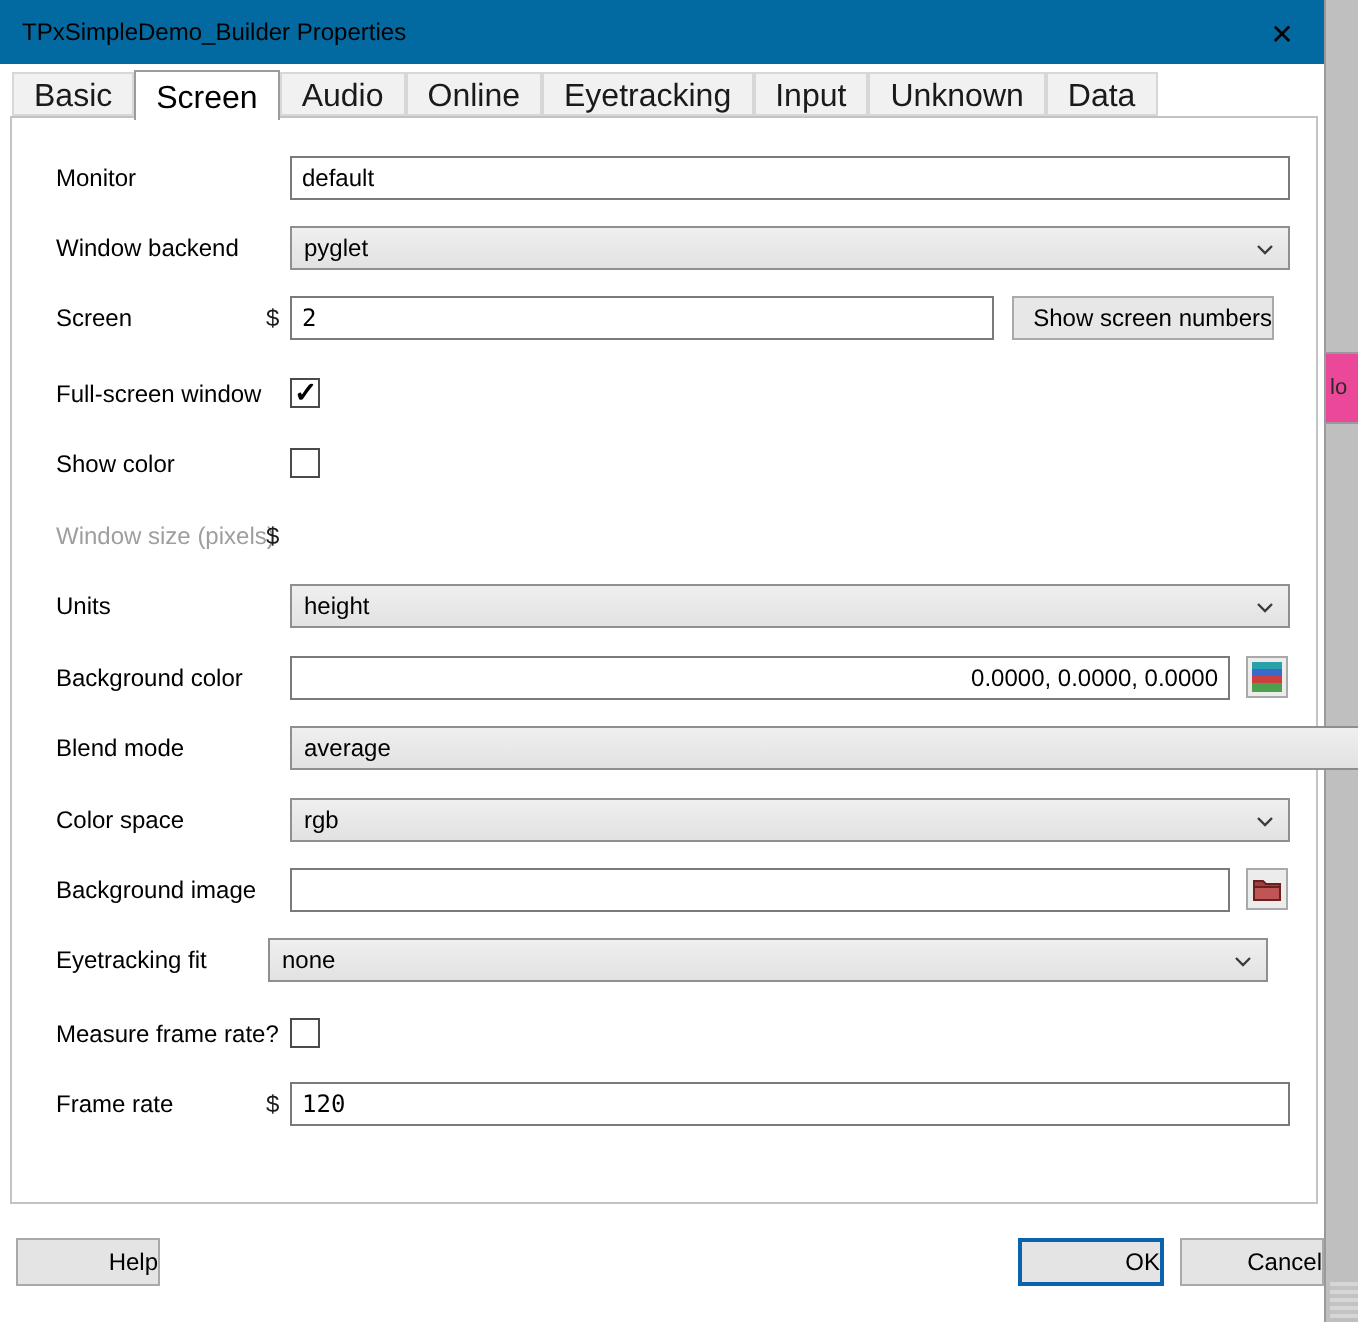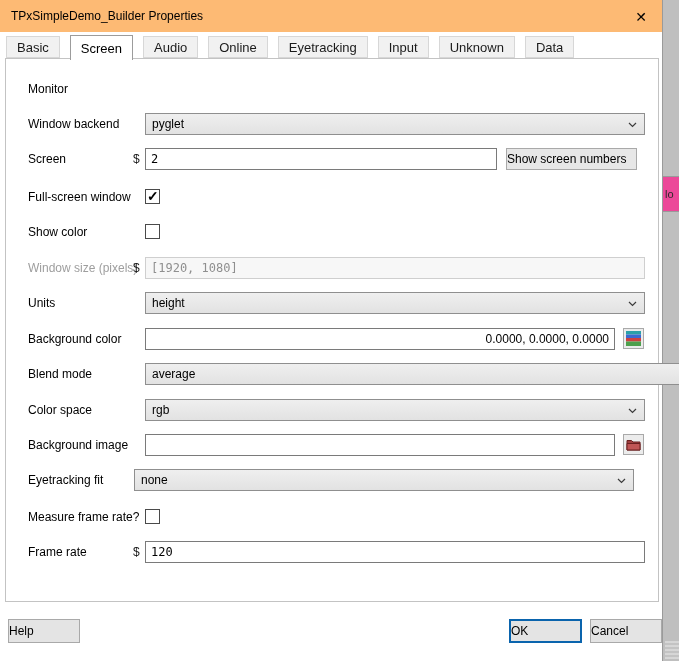--- a/index.html
+++ b/index.html
@@ -11,44 +11,44 @@
     overflow: hidden;
   }
 
   
   .dialog {
     position: absolute; left: 0; top: 0;
     width: 663px; height: 661px;
     background: #ffffff;
     border-right: 1px solid #9a9a9a;
   }
-  .titlebar { position: absolute; left: 0; top: 0; width: 100%; height: 32px; background: #fdba74; }
+  .titlebar { position: absolute; left: 0; top: 0; width: 100%; height: 32px; background: #0369a1; }
   .title {
     position: absolute; left: 11px; top: 9px;
     font-size: 12px; color: #000;
     white-space: nowrap;
   }
   .close-btn {
     position: absolute; right: 9px; top: 6px;
     width: 24px; height: 22px;
     font-size: 14px; line-height: 22px; text-align: center;
     color: #000; cursor: pointer;
   }
 
   
   .tabs {
     position: absolute; left: 6px; top: 35px; height: 25px;
     display: flex; align-items: flex-end; z-index: 3;
   }
   .tab {
-    font-size: 13px; color: #1a1a1a;
+    font-size: 16px; color: #1a1a1a;
     background: #f1f1f1;
     border: 1px solid #d7d7d7;
     padding: 3px 10px 4px 10px;
-    height: 22px; margin-bottom: 2px; margin-right: 10px;
+    height: 22px; margin-bottom: 2px; margin-right: 0;
     white-space: nowrap; cursor: pointer;
   }
   .tab.active {
     background: #ffffff;
     border: 1px solid #9c9c9c; border-bottom: none;
     height: 25px; margin-bottom: 0; padding-top: 5px;
     color: #000;
   }
 
   
@@ -92,21 +92,21 @@
   .cb.checked::after {
     content: "✓";
     position: absolute; left: 1px; top: -2px;
     font-size: 14px; font-weight: bold; color: #000;
   }
   .btn {
     position: absolute; height: 24px;
     background: #e4e4e4; border: 1px solid #a9a9a9;
     font-family: "Liberation Sans", sans-serif;
     font-size: 12px; color: #000;
-    text-align: left; cursor: pointer;
+    text-align: right; cursor: pointer;
   }
   .btn.small { height: 22px; background: #e7e7e7; }
   .btn.primary { border: 2px solid #0a64ad; }
   .iconbtn {
     position: absolute; width: 21px; height: 21px;
     background: #ececec; border: 1px solid #a9a9a9;
     display: flex; align-items: center; justify-content: center;
     cursor: pointer; padding: 0;
   }
 
@@ -146,20 +146,21 @@
     <div class="tab">Online</div>
     <div class="tab">Eyetracking</div>
     <div class="tab">Input</div>
     <div class="tab">Unknown</div>
     <div class="tab">Data</div>
   </div>
 
   <div class="panel">
 
     <span class="flabel" style="top:23px">Monitor</span>
+    <input class="tinput" style="left: 139px; top: 19px; width: 500px;" value="default">
 
     <span class="flabel" style="top:58px">Window backend</span>
     <div class="dropdown" style="left:139px; top:54px; width:500px">
       <span>pyglet</span>
       <svg class="chev" width="9" height="6" viewBox="0 0 9 6">
           <path d="M1 1 L4.5 4.5 L8 1" fill="none" stroke="#3c3c3c" stroke-width="1.2"></path>
         </svg>
     </div>
 
     <span class="flabel" style="top:93px">Screen</span>
@@ -168,21 +169,20 @@
     <button class="btn small" style="left:500px; top:89px; width:131px">Show screen numbers</button>
 
     <span class="flabel" style="top:131px">Full-screen window</span>
     <div class="cb checked" style="left:139px; top:130px"></div>
 
     <span class="flabel" style="top:166px">Show color</span>
     <div class="cb" style="left:139px; top:165px"></div>
 
     <span class="flabel dis" style="top:202px">Window size (pixels)</span>
     <span class="dollar" style="top:202px">$</span>
-    <input class="tinput mono dis" style="left: 139px; top: 198px; width: 500px;" readonly="" value="[1920, 1080]">
 
     <span class="flabel" style="top:237px">Units</span>
     <div class="dropdown" style="left:139px; top:233px; width:500px">
       <span>height</span>
       <svg class="chev" width="9" height="6" viewBox="0 0 9 6">
           <path d="M1 1 L4.5 4.5 L8 1" fill="none" stroke="#3c3c3c" stroke-width="1.2"></path>
         </svg>
     </div>
 
     <span class="flabel" style="top:273px">Background color</span>

